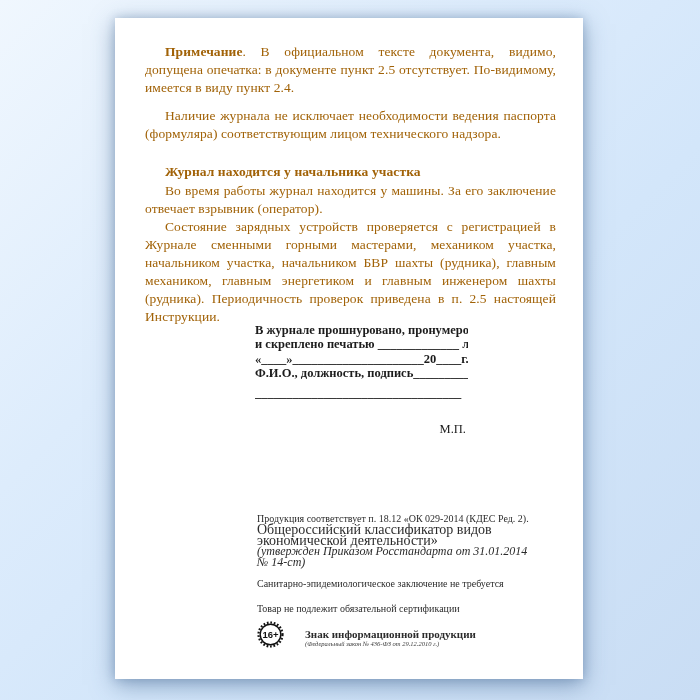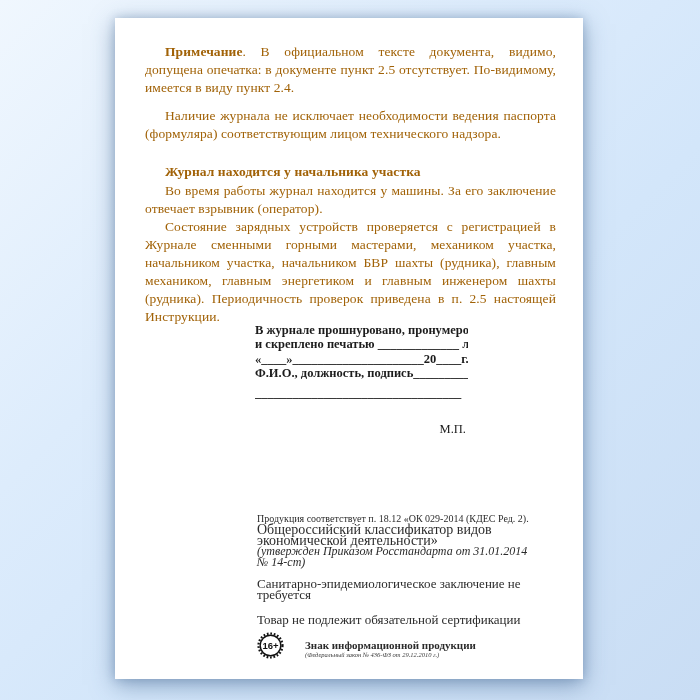--- a/index.html
+++ b/index.html
@@ -58,21 +58,21 @@
   
   .footer-imprint {
     position: absolute;
     left: 142px; top: 495px;
     width: 280px;
     color: #2b2b2b;
   }
   .f-line1 { font-size: 10px; line-height: 11px; }
   .f-line2 { font-size: 14px; line-height: 11px; }
   .f-line3 { font-size: 12px; line-height: 11px; font-style: italic; }
-  .f-note  { font-size: 13px; line-height: 11px; margin-top: 10px; }
+  .f-note  { font-size: 10px; line-height: 11px; margin-top: 10px; }
   .f-note2 { margin-top: 14px; }
   .badge-row {
     display: flex;
     align-items: flex-end;
     margin-top: 7px;
   }
   .badge-icon { width: 27px; height: 27px; flex: 0 0 27px; }
   .badge-text { margin-left: 21px; }
   .badge-title { font-size: 11px; font-weight: bold; line-height: 11px; }
   .badge-law { font-size: 6.5px; font-style: italic; line-height: 8px; color: #3a3a3a; }

